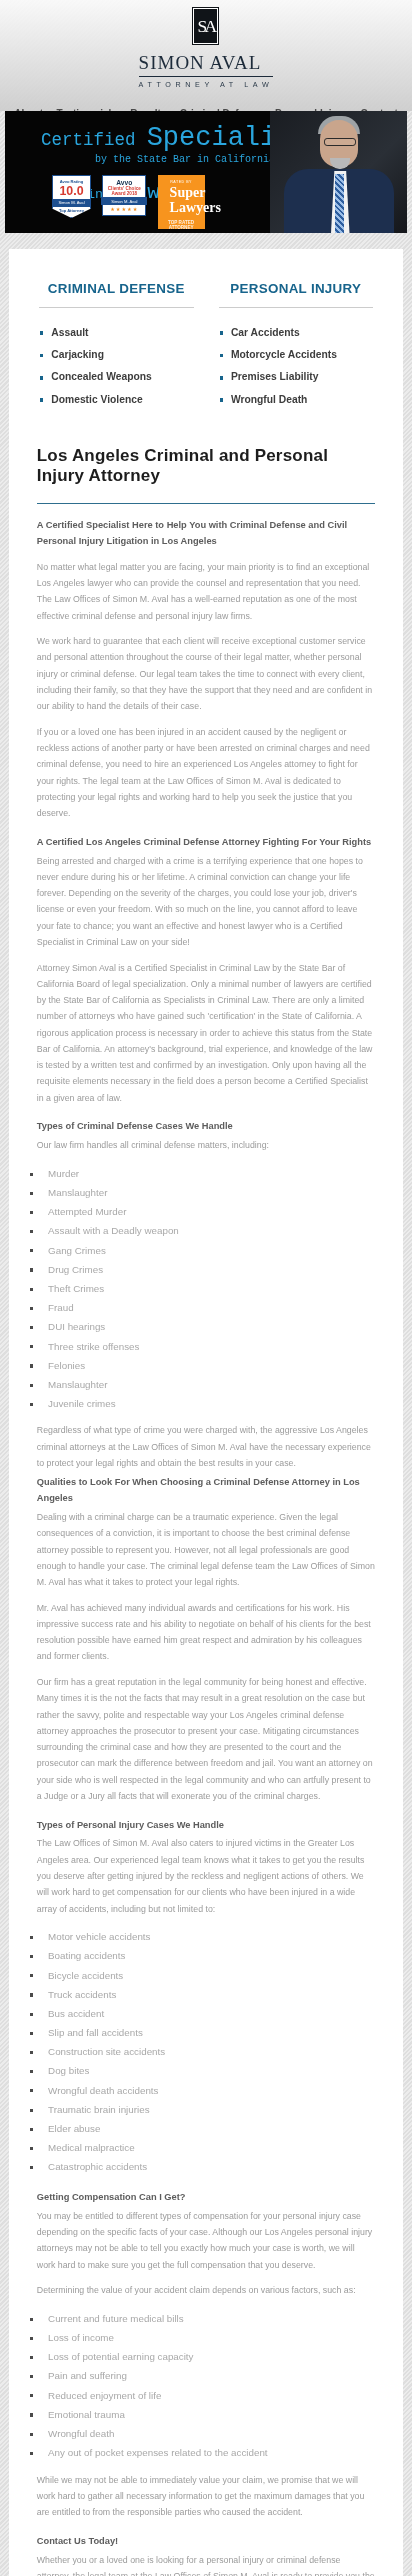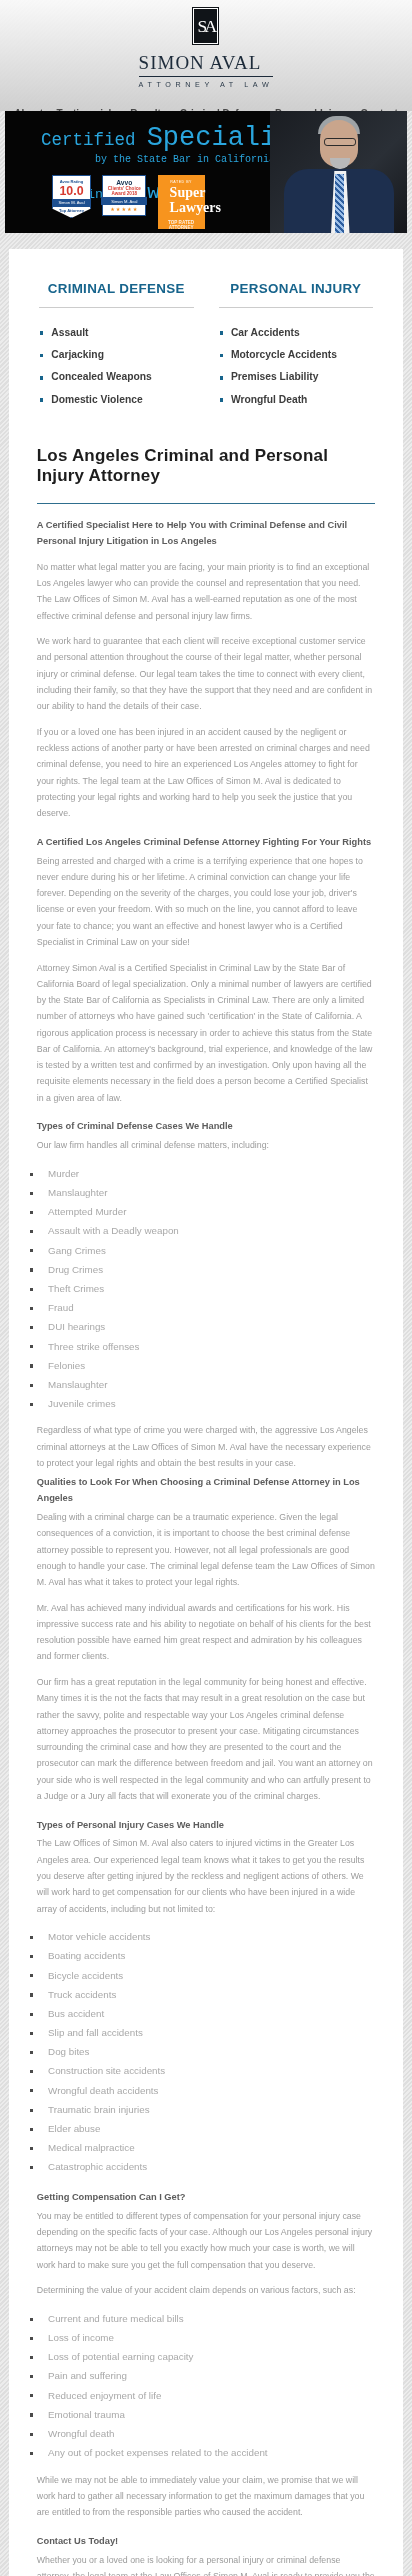--- a/index.html
+++ b/index.html
@@ -218,22 +218,22 @@
     <h3>Types of Personal Injury Cases We Handle</h3>
     <p class="lead">The Law Offices of Simon M. Aval also caters to injured victims in the Greater Los Angeles area. Our experienced legal team knows what it takes to get you the results you deserve after getting injured by the reckless and negligent actions of others. We will work hard to get compensation for our clients who have been injured in a wide array of accidents, including but not limited to:</p>
     <ul>
 
     <li>Motor vehicle accidents</li>
         <li>Boating accidents</li>
         <li>Bicycle accidents</li>
         <li>Truck accidents</li>
         <li>Bus accident</li>
         <li>Slip and fall accidents</li>
+        <li>Construction site accidents</li>
         <li>Dog bites</li>
-        <li>Construction site accidents</li>
         <li>Wrongful death accidents</li>
         <li>Traumatic brain injuries</li>
         <li>Elder abuse</li>
         <li>Medical malpractice</li>
         <li>Catastrophic accidents</li>
       </ul>
     <h3>Getting Compensation Can I Get?</h3>
     <p class="lead">You may be entitled to different types of compensation for your personal injury case depending on the specific facts of your case. Although our Los Angeles personal injury attorneys may not be able to tell you exactly how much your case is worth, we will work hard to make sure you get the full compensation that you deserve.</p>
     <p>Determining the value of your accident claim depends on various factors, such as:</p>
     <ul>

